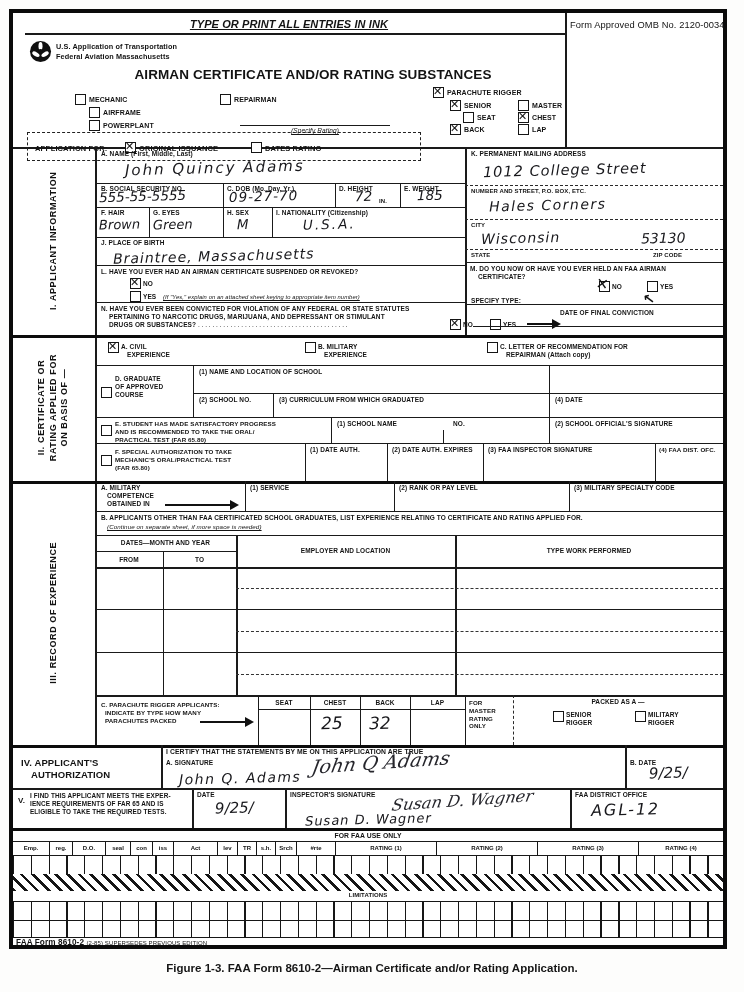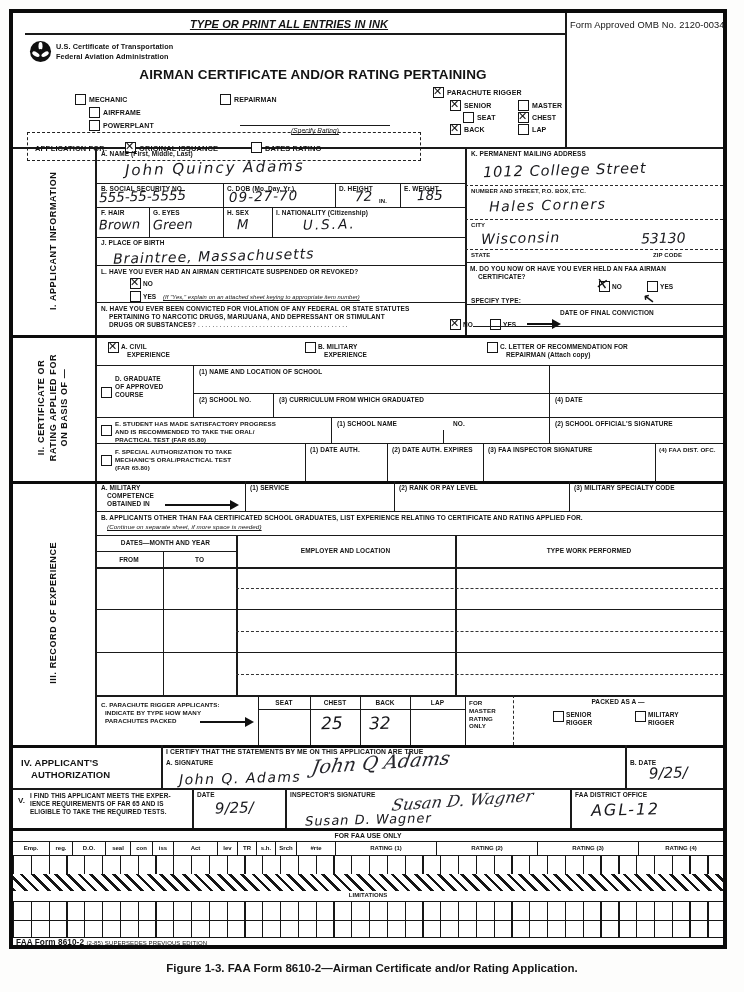--- a/index.html
+++ b/index.html
@@ -42,24 +42,24 @@
 
   <svg class="a" style="left:16px;top:27px" width="23" height="23" viewBox="0 0 24 24">
     <circle cx="12" cy="12" r="11" fill="#101010"></circle>
     <g fill="#fff">
       <ellipse cx="12" cy="6.4" rx="2.1" ry="4.2"></ellipse>
       <ellipse cx="7.2" cy="14.8" rx="2.1" ry="4.2" transform="rotate(120 7.2 14.8)"></ellipse>
       <ellipse cx="16.8" cy="14.8" rx="2.1" ry="4.2" transform="rotate(240 16.8 14.8)"></ellipse>
     </g>
     <circle cx="12" cy="12" r="2.6" fill="#101010"></circle>
   </svg>
-  <div class="t" style="left:43px;top:29px;font-size:7.3px">U.S. Certificate of Transportation</div>
-  <div class="t" style="left:43px;top:39px;font-size:7.3px">Federal Aviation Administration</div>
-
-  <div class="t ctr" style="left:40px;top:54px;width:520px;font-size:13.5px">AIRMAN CERTIFICATE AND/OR RATING PERTAINING</div>
+  <div class="t" style="left:43px;top:29px;font-size:7.3px">U.S. Application of Transportation</div>
+  <div class="t" style="left:43px;top:39px;font-size:7.3px">Federal Aviation Massachusetts</div>
+
+  <div class="t ctr" style="left:40px;top:54px;width:520px;font-size:13.5px">AIRMAN CERTIFICATE AND/OR RATING SUBSTANCES</div>
 
   <span class="cb" style="left:62px;top:81px"></span>
   <div class="t" style="left:76px;top:83px">MECHANIC</div>
   <span class="cb" style="left:76px;top:94px"></span>
   <div class="t" style="left:90px;top:96px">AIRFRAME</div>
   <span class="cb" style="left:76px;top:107px"></span>
   <div class="t" style="left:90px;top:109px">POWERPLANT</div>
 
   <span class="cb" style="left:207px;top:81px"></span>
   <div class="t" style="left:221px;top:83px">REPAIRMAN</div>

